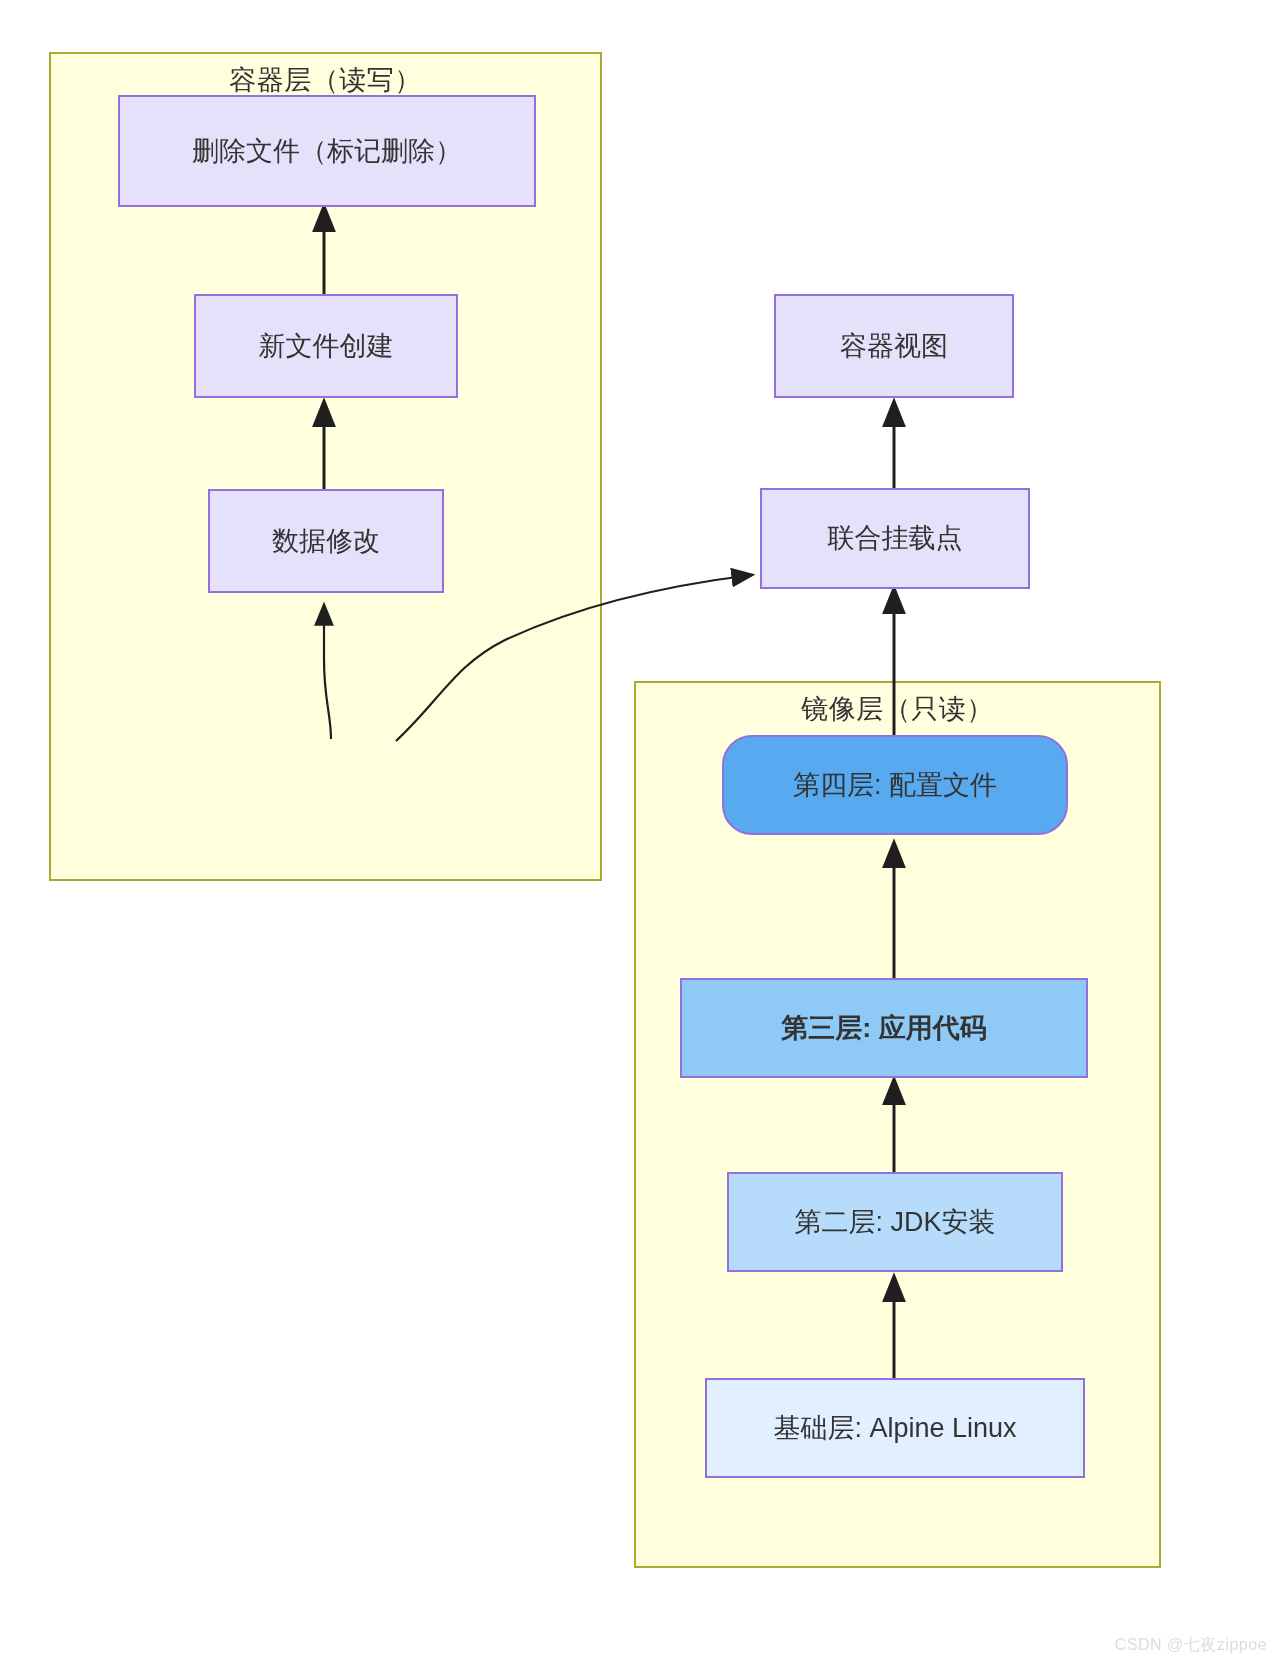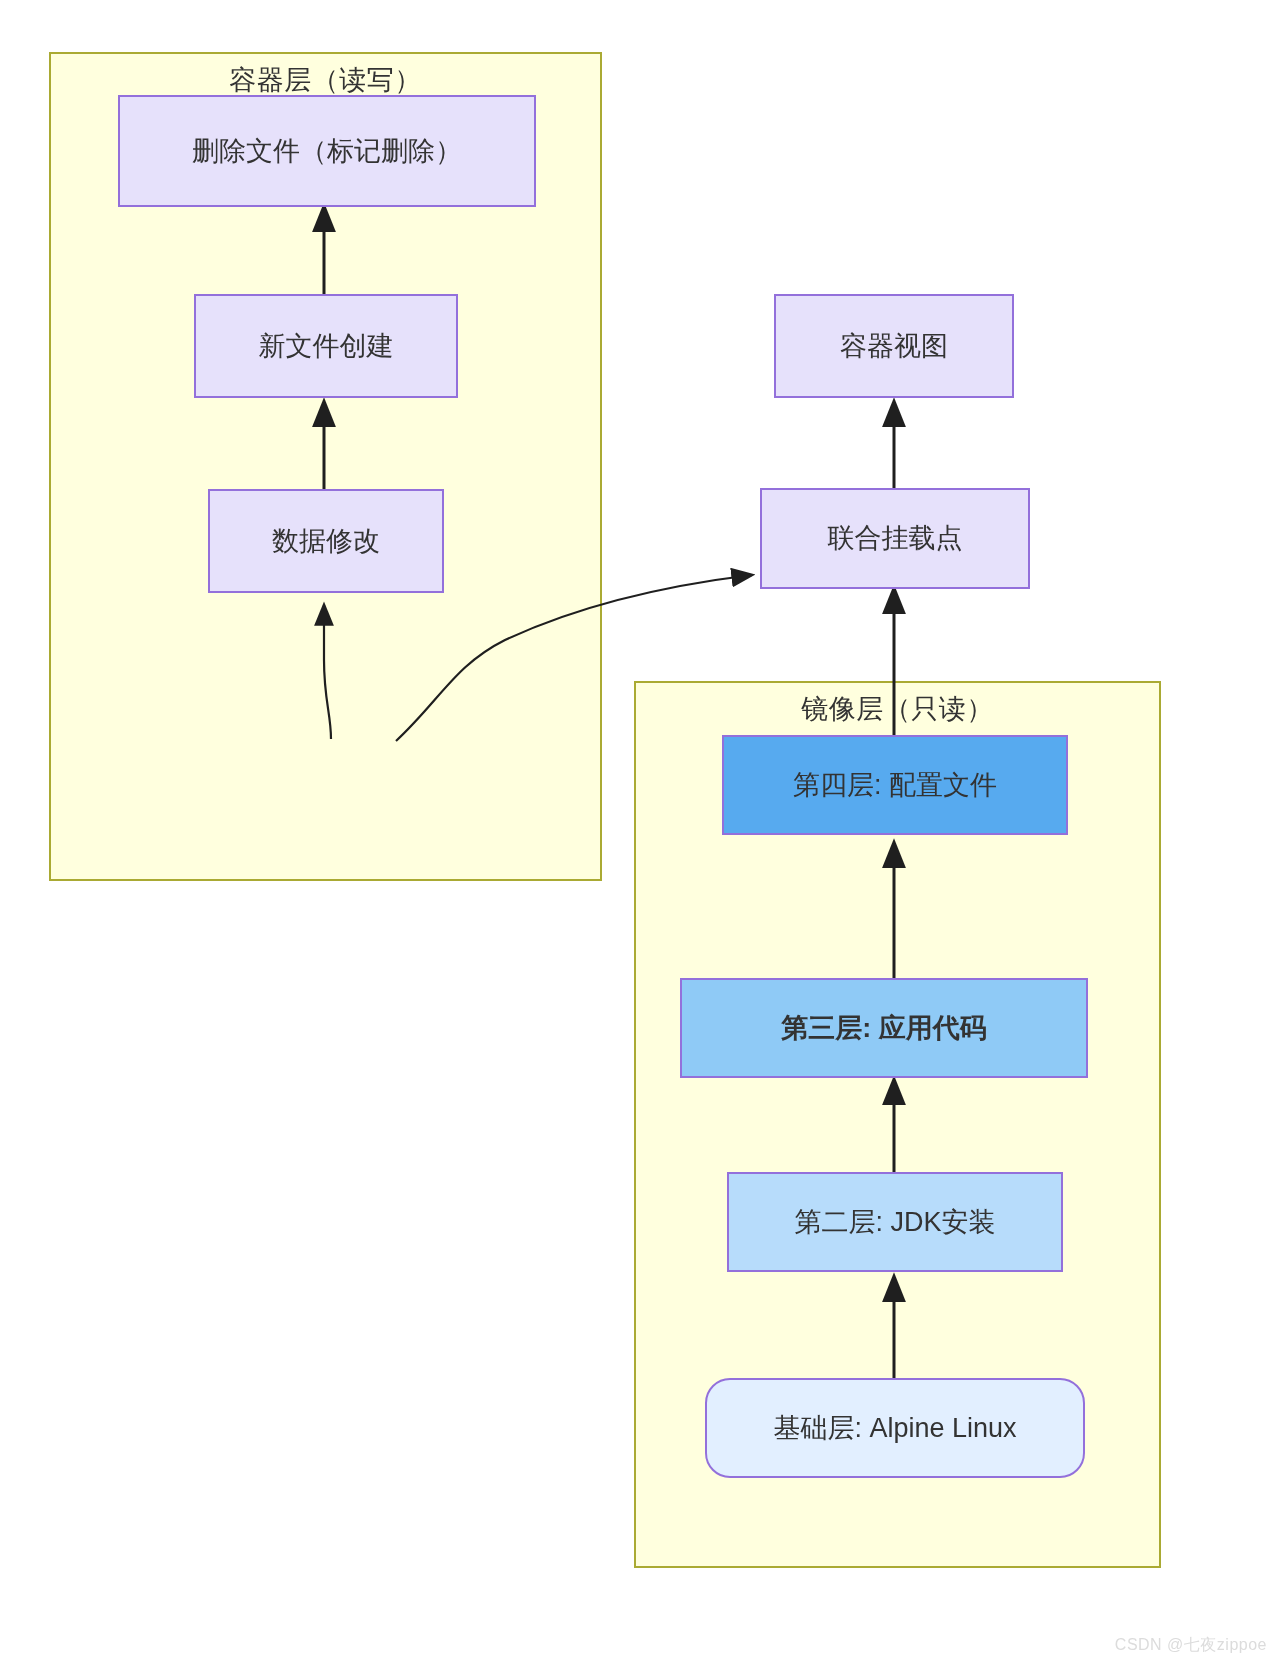--- a/index.html
+++ b/index.html
@@ -43,21 +43,21 @@
     font-size: 27px;
     color: #333333;
     text-align: center;
     line-height: 1.2;
   }
   .fill-lavender { background: #e6e1fb; }
   .fill-pink     { background: #ffcfd8; }
   .fill-blue-4   { background: #57aaef; }
   .fill-blue-3   { background: #8fcaf6; }
   .fill-blue-2   { background: #b7dcfb; }
-  .fill-blue-1   { background: #e2efff; border-radius: 25px; }
+  .fill-blue-1   { background: #e2efff; }
 
   svg.edges {
     position: absolute;
     left: 0; top: 0;
     width: 1285px;
     height: 1668px;
     pointer-events: none;
   }
   .edge-path {
     stroke: #1f1f1f;
@@ -135,21 +135,21 @@
 
 
   <div class="node fill-lavender" style="left:774px; top:294px; width:240px; height:104px;">
     <span>容器视图</span>
   </div>
 
   <div class="node fill-lavender" style="left:760px; top:488px; width:270px; height:101px;">
     <span>联合挂载点</span>
   </div>
 
-  <div class="node fill-blue-4" style="left:722px; top:735px; width:346px; height:100px;">
+  <div class="node fill-blue-4" style="left:722px; top:735px; width:346px; height:100px;border-radius:30px;">
     <span>第四层: 配置文件</span>
   </div>
 
   <div class="node fill-blue-3" style="left:680px; top:978px; width:408px; height:100px;font-weight:bold;">
     <span>第三层: 应用代码</span>
   </div>
 
   <div class="node fill-blue-2" style="left:727px; top:1172px; width:336px; height:100px;">
     <span>第二层: JDK安装</span>
   </div>

